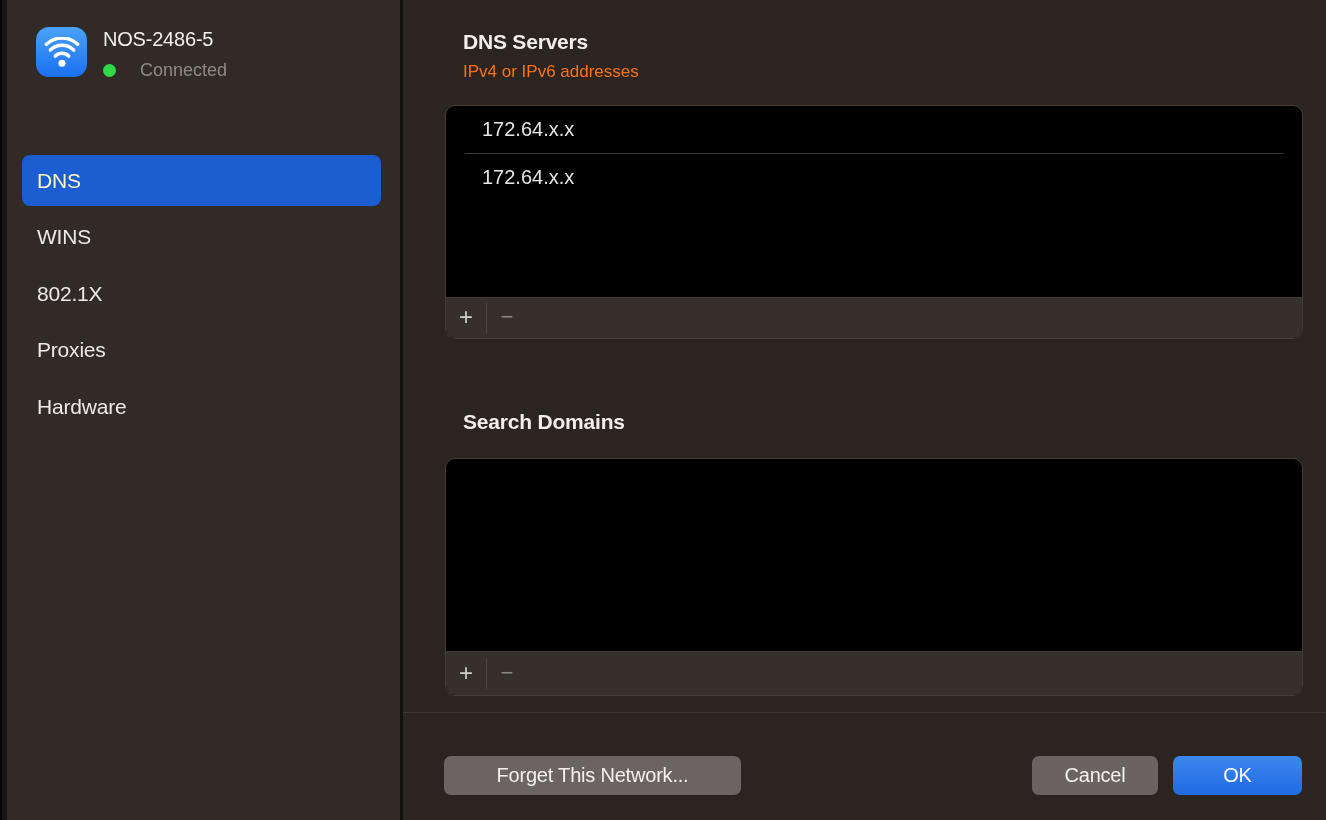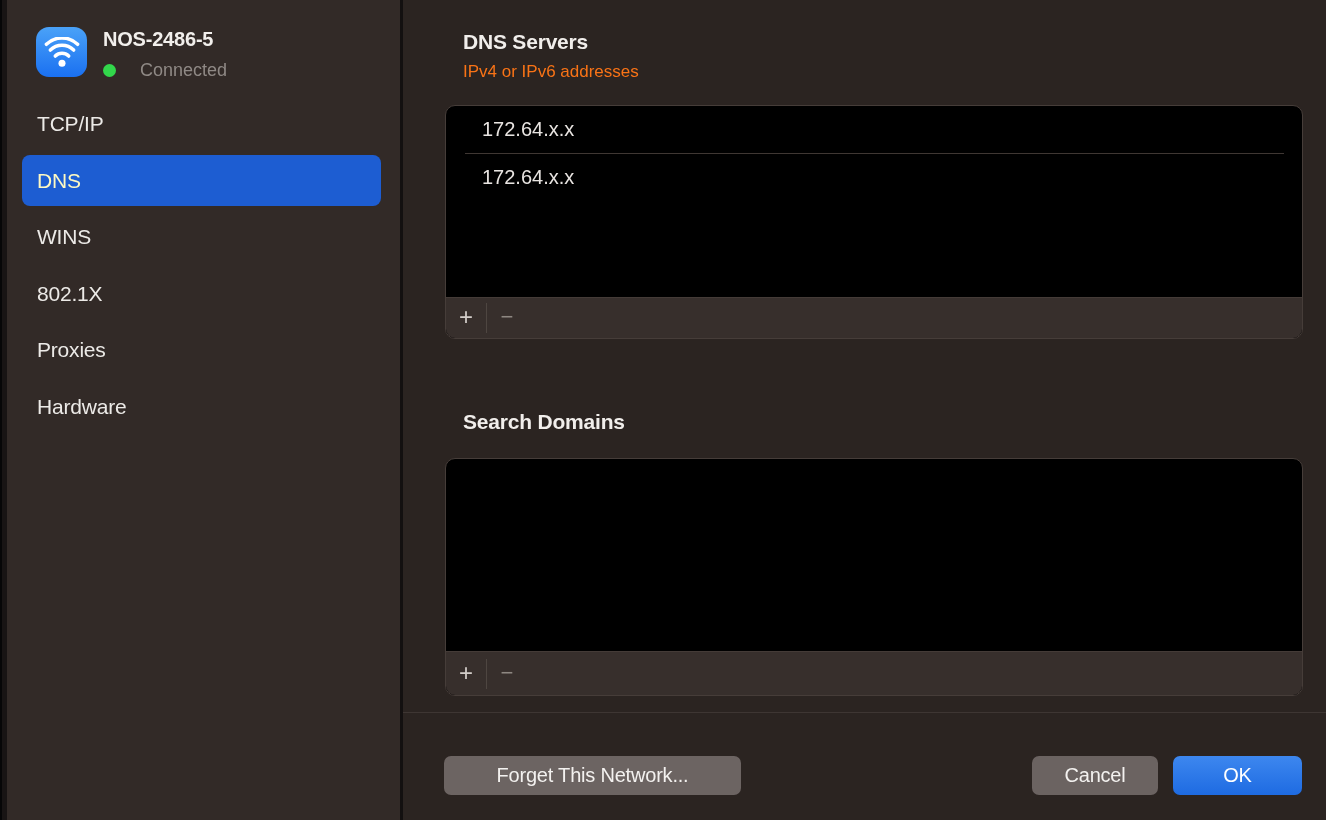--- a/index.html
+++ b/index.html
@@ -12,21 +12,21 @@
   }
   
   .desktop-edge { position:absolute; left:0; top:0; width:7px; height:100%;
     background:linear-gradient(90deg,#060607 0 2px,#181414 2px 100%); }
 
   
   .sidebar { position:absolute; left:7px; top:0; width:393px; height:100%; background:#322a27; }
   .wifi-badge { position:absolute; left:29px; top:27px; width:51px; height:50px;
     border-radius:13px; background:linear-gradient(180deg,#4aa2f8,#1a70f1);
     display:flex; align-items:center; justify-content:center; }
-  .net-name { position:absolute; left:96px; top:28px; font-size:20px; font-weight:700;
+  .net-name { position:absolute; left:96px; top:28px; font-size:20px; font-weight:400;
     color:#f2efec; letter-spacing:-0.2px; }
   .status-row { position:absolute; left:96px; top:60px; display:flex; align-items:center; gap:24px; }
   .status-dot { width:13px; height:13px; border-radius:50%; background:#32d74b; }
   .status-text { font-size:18px; color:#8f8985; }
 
   .nav-item { position:absolute; left:15px; width:359px; height:51px; border-radius:8px;
     display:flex; align-items:center; padding-left:15px; font-size:21px; color:#eceae7;
     cursor:default; letter-spacing:-0.2px; }
   .nav-item.selected { background:#1d5dd2; color:#fef9c3; }
 
@@ -79,21 +79,20 @@
         </g>
         <circle cx="17" cy="25.4" r="3.4" fill="#ffffff"></circle>
       </svg>
     </div>
     <div class="net-name">NOS-2486-5</div>
     <div class="status-row">
       <span class="status-dot"></span>
       <span class="status-text">Connected</span>
     </div>
 
-    <div class="nav-item" style="top:98px">TCP/IP</div>
     <div class="nav-item selected" style="top:155px">DNS</div>
     <div class="nav-item" style="top:211px">WINS</div>
     <div class="nav-item" style="top:268px">802.1X</div>
     <div class="nav-item" style="top:324px">Proxies</div>
     <div class="nav-item" style="top:381px">Hardware</div>
   </div>
 
   <div class="sidebar-divider"></div>
 
   <div class="main">

